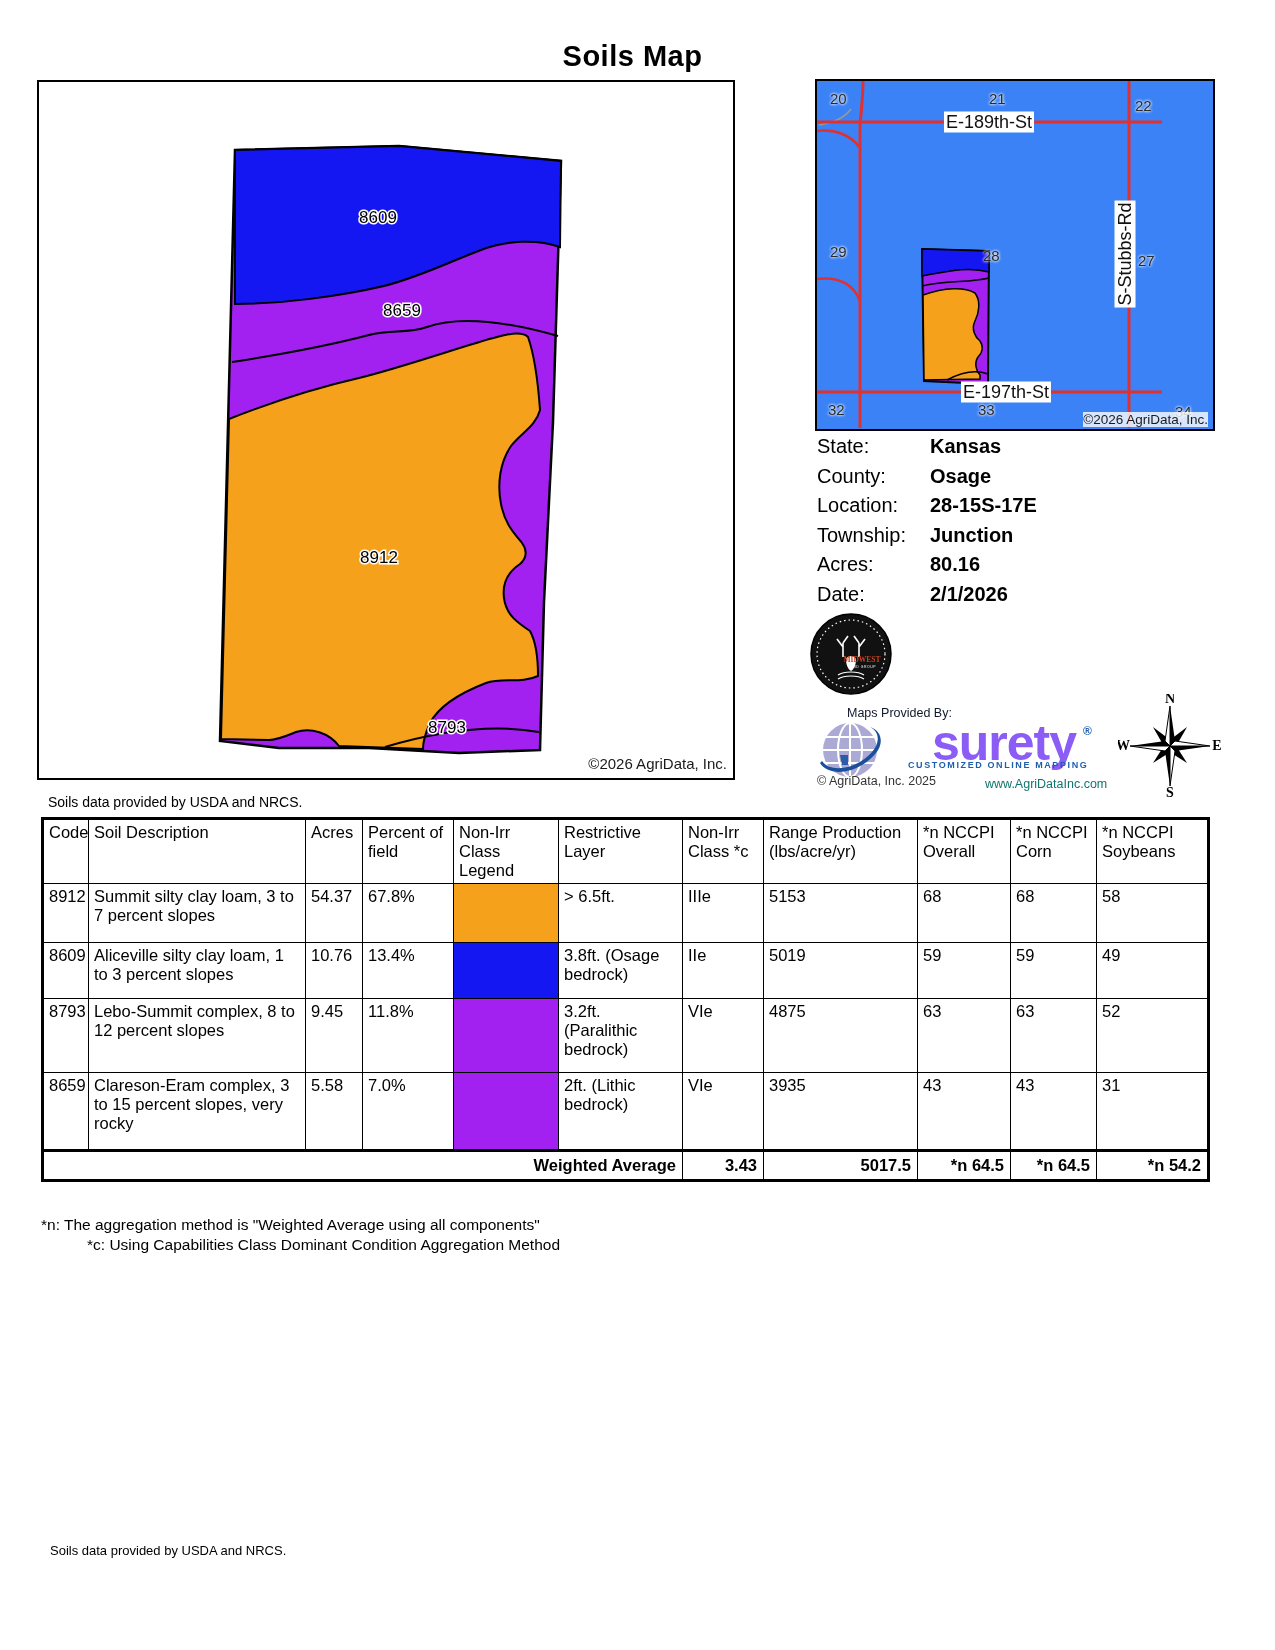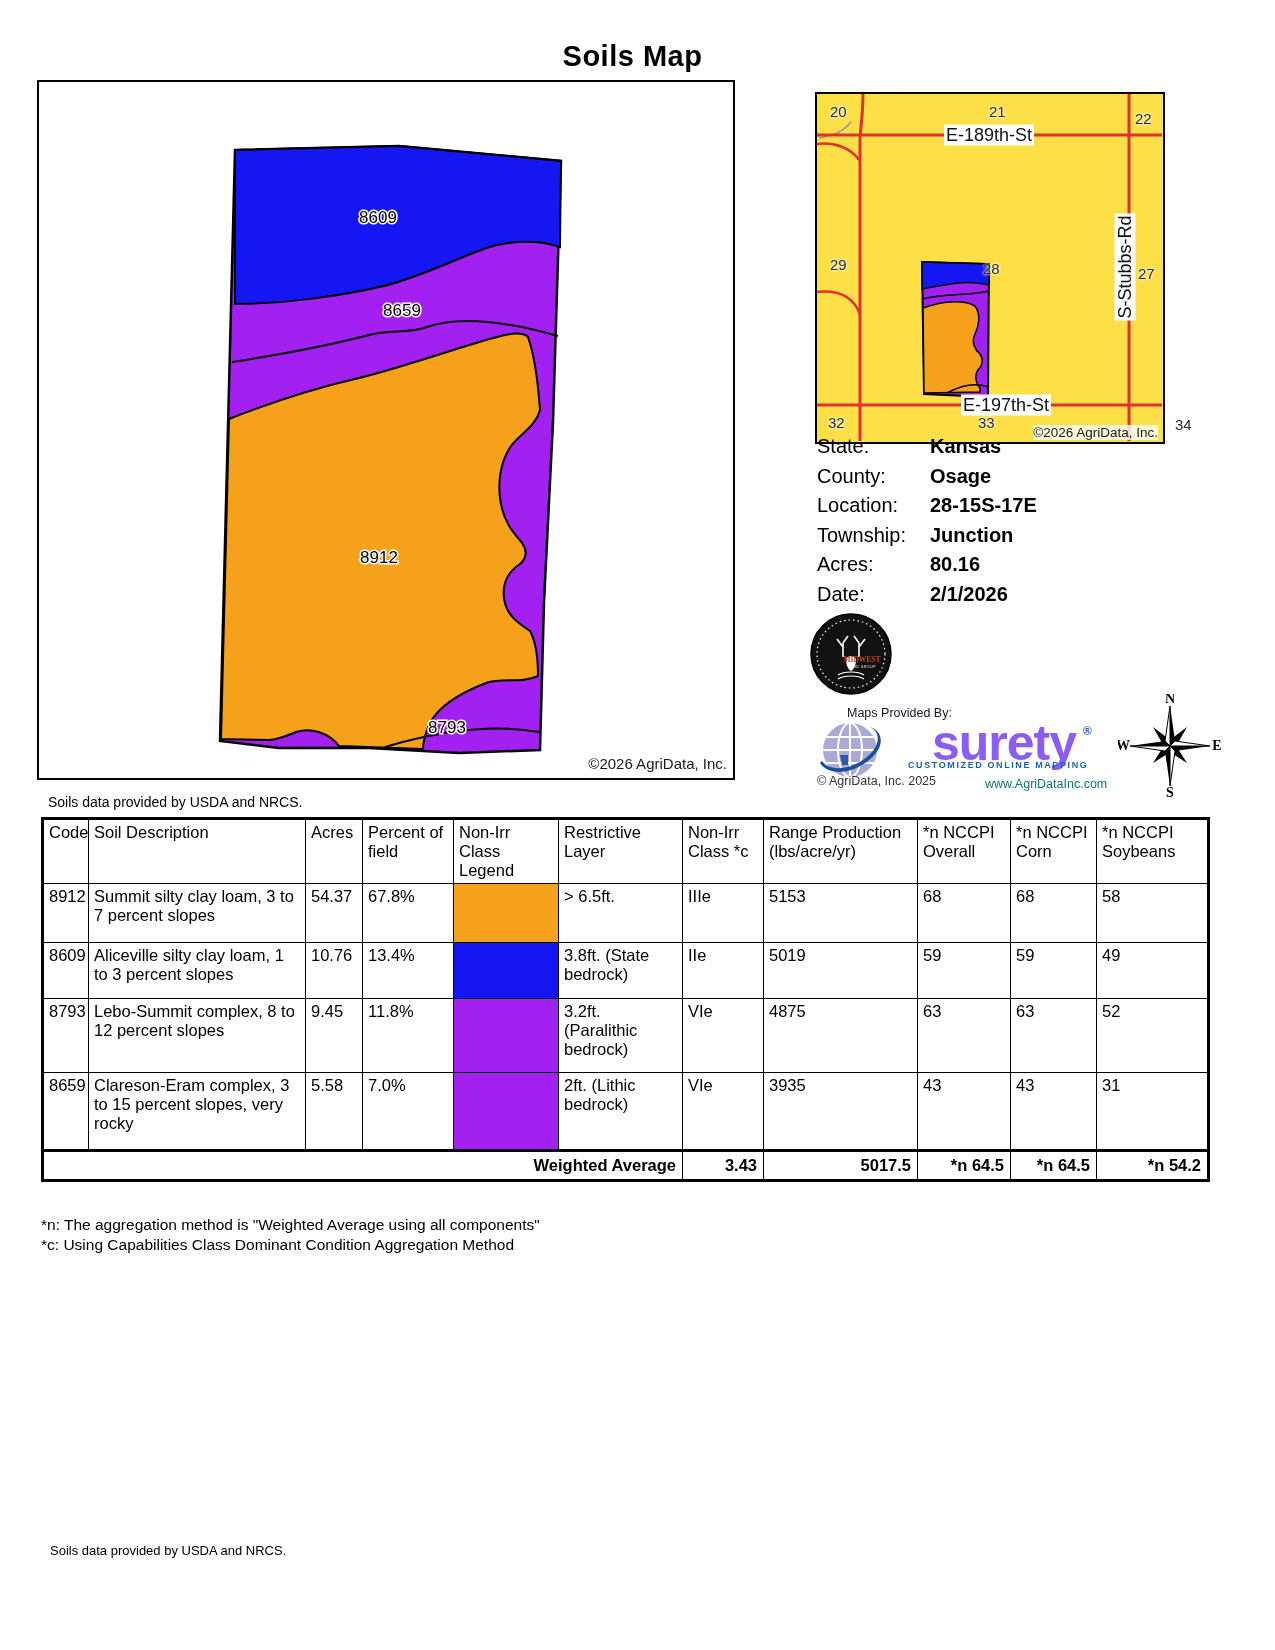--- a/index.html
+++ b/index.html
@@ -8,21 +8,21 @@
 
   .page-title { left:0; top:40px; width:1275px; text-align:center; font-size:29px; font-weight:bold; letter-spacing:0.5px; }
   .page-title span{ position:relative; left:-5px; }
 
   .map-box { left:37px; top:80px; width:698px; height:700px; border:2.5px solid #000; background:#fff; }
   .map-box svg { position:absolute; left:0; top:0; }
   .map-copyright { right:6px; bottom:6px; font-size:15px; color:#1a1a1a; }
 
   .soil-label { font-size:17px; fill:#000; stroke:#fff; stroke-width:3px; paint-order:stroke; font-weight:500; text-anchor:middle; font-family:"Liberation Sans", sans-serif; }
 
-  .locator-box { left:815px; top:92px; width:350px; height:352px; border:2.5px solid #000; background:#fde047; }
+  .locator-box { left:815px; top:79px; width:400px; height:352px; border:2.5px solid #000; background:#3b82f6; }
   .section-num { position:absolute; font-size:15px; color:#2b2b2b; text-shadow:0 0 3px #fff,0 0 3px #fff; }
   .road-label { position:absolute; font-size:18px; color:#111; background:#fff; padding:0 2px; white-space:nowrap; transform:translate(-50%,-50%); }
   .road-label.vert { transform:translate(-50%,-50%) rotate(-90deg); }
   .locator-copyright { position:absolute; right:5px; bottom:2px; font-size:13.5px; color:#1a1a1a; background:rgba(255,255,255,.8); }
 
   .info-row { position:absolute; left:817px; width:330px; font-size:20px; }
   .info-row .lbl { display:inline-block; width:113px; }
   .info-row .val { font-weight:bold; }
 
   .maps-provided { left:847px; top:706px; font-size:12.5px; color:#0f172a; }
@@ -229,21 +229,21 @@
     <td class="num">68</td>
     <td class="num">68</td>
     <td class="num">58</td>
   </tr>
   <tr style="height:56px;">
     <td>8609</td>
     <td>Aliceville silty clay loam, 1 to 3 percent slopes</td>
     <td class="num">10.76</td>
     <td class="num">13.4%</td>
     <td class="legend-cell" style="background-color: rgb(21, 23, 242);"></td>
-    <td class="num">3.8ft. (State bedrock)</td>
+    <td class="num">3.8ft. (Osage bedrock)</td>
     <td class="num">IIe</td>
     <td class="num">5019</td>
     <td class="num">59</td>
     <td class="num">59</td>
     <td class="num">49</td>
   </tr>
   <tr style="height:74px;">
     <td>8793</td>
     <td>Lebo-Summit complex, 8 to 12 percent slopes</td>
     <td class="num">9.45</td>
@@ -274,15 +274,15 @@
     <td>3.43</td>
     <td>5017.5</td>
     <td>*n 64.5</td>
     <td>*n 64.5</td>
     <td>*n 54.2</td>
   </tr>
 </tbody>
   </table>
 
 <div class="abs footnote" style="top:1216px;">*n: The aggregation method is "Weighted Average using all components"</div>
-<div class="abs footnote" style="top:1236px;">*c: Using Capabilities Class Dominant Condition Aggregation Method</div>
+<div class="abs footnote" style="top:1236px;margin-left:46px;">*c: Using Capabilities Class Dominant Condition Aggregation Method</div>
 
 <div class="abs page-footer">Soils data provided by USDA and NRCS.</div>
 
 </body></html>

